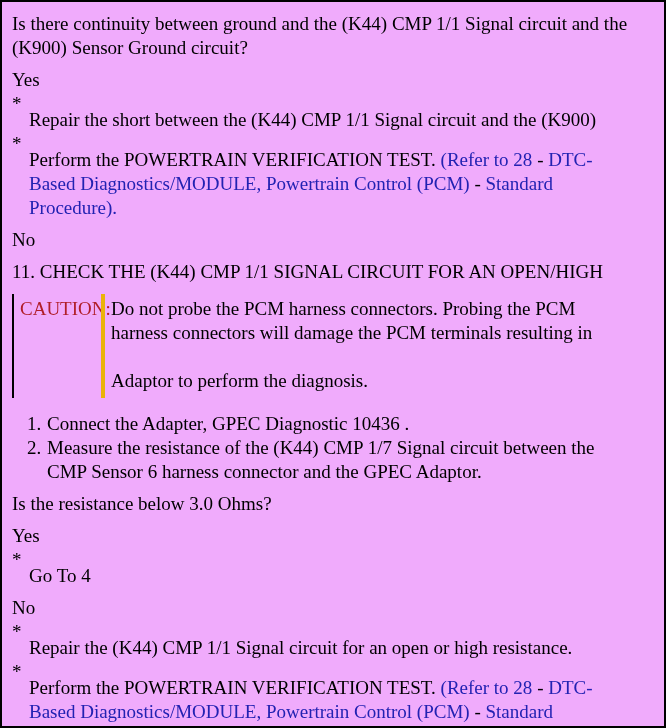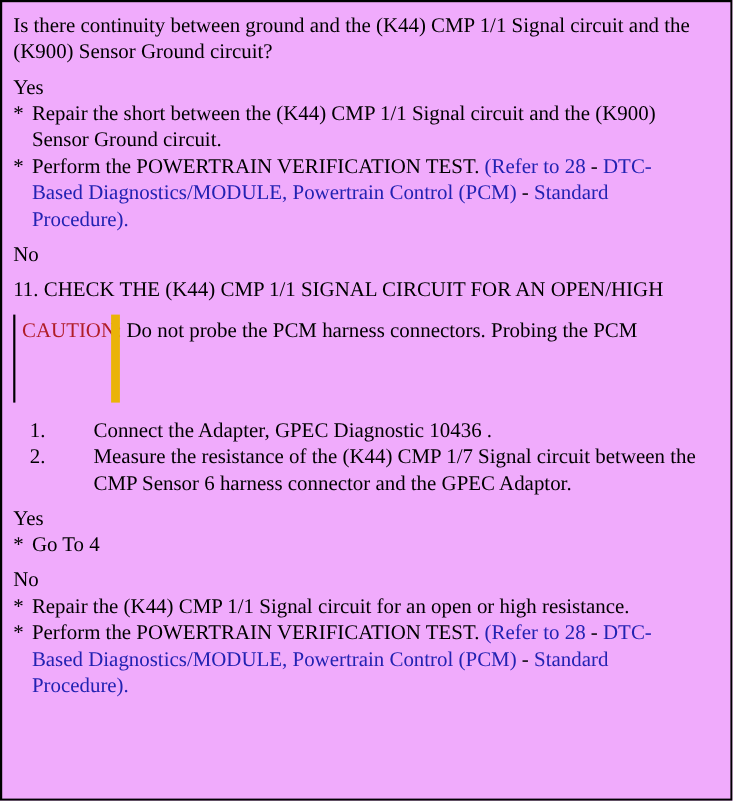--- a/index.html
+++ b/index.html
@@ -13,92 +13,94 @@
     font-family: "Liberation Serif", "DejaVu Serif", serif;
     font-size: 19px;
     line-height: 24px;
     color: #000000;
     overflow: hidden;
   }
   .block { margin: 0 0 8px 0; }
   .link { color: #2222b2; text-decoration: none; cursor: pointer; }
   .bullet { display: flex; }
   .bullet .marker { width: 17px; flex: none; }
-  .bullet .btext { flex: 1; }
+  .bullet .btext { flex: 1; margin-top: 16px; }
   .nstep { display: flex; padding-left: 15px; }
   .nstep .num { width: 20px; flex: none; }
-  .nstep .ntext { flex: 1; margin-left: 38px; }
+  .nstep .ntext { flex: 1; }
   .heading-cont { padding-left: 25px; }
   .caution {
     display: flex;
     border-left: 2px solid #000000;
     margin: 10px 0 14px 0;
   }
   .caution-label {
     flex: none;
     width: 73px;
     padding: 3px 8px 0 6px;
     color: #b01e28;
   }
   .caution-body {
     flex: 1;
-    border-left: 8px solid #eab308;
+    border-left: 4px solid #eab308;
     padding: 3px 4px 5px 6px;
   }
 </style>
 </head>
 <body>
 
 <div class="page">
 
   <div class="block">
     <span>Is there continuity between ground and the (K44) CMP 1/1 Signal circuit and the</span><br>
     <span>(K900) Sensor Ground circuit?</span>
   </div>
 
   <div class="block">
     <div>Yes</div>
     <div class="bullet">
       <span class="marker">*</span>
-      <span class="btext"><span>Repair the short between the (K44) CMP 1/1 Signal circuit and the (K900)</span><br><span>Sensor Ground circuit.</span></span>
+      <span class="btext"><span>Repair the short between the (K44) CMP 1/1 Signal circuit and the (K900)</span><br></span>
     </div>
     <div class="bullet">
       <span class="marker">*</span>
       <span class="btext"><span>Perform the POWERTRAIN VERIFICATION TEST. </span><a class="link">(Refer to 28</a><span> - </span><a class="link">DTC-</a><br><a class="link">Based Diagnostics/MODULE, Powertrain Control (PCM)</a><span> - </span><a class="link">Standard</a><br><a class="link">Procedure).</a></span>
     </div>
   </div>
 
   <div class="block">
     <div>No</div>
   </div>
 
   <div class="block">
     <span>11. CHECK THE (K44) CMP 1/1 SIGNAL CIRCUIT FOR AN OPEN/HIGH</span><br>
   </div>
 
   <div class="caution">
     <div class="caution-label">CAUTION:</div>
     <div class="caution-body">
       <span>Do not probe the PCM harness connectors. Probing the PCM</span><br>
+      <span>harness connectors will damage the PCM terminals resulting in</span><br>
       <br>
-      <br>
+      <span>Adaptor to perform the diagnosis.</span>
     </div>
   </div>
 
   <div class="block">
     <div class="nstep">
       <span class="num">1.</span>
       <span class="ntext">Connect the Adapter, GPEC Diagnostic 10436 .</span>
     </div>
     <div class="nstep">
       <span class="num">2.</span>
       <span class="ntext"><span>Measure the resistance of the (K44) CMP 1/7 Signal circuit between the</span><br><span>CMP Sensor 6 harness connector and the GPEC Adaptor.</span></span>
     </div>
   </div>
 
+  <div class="block">Is the resistance below 3.0 Ohms?</div>
 
   <div class="block">
     <div>Yes</div>
     <div class="bullet">
       <span class="marker">*</span>
       <span class="btext">Go To 4</span>
     </div>
   </div>
 
   <div class="block">

